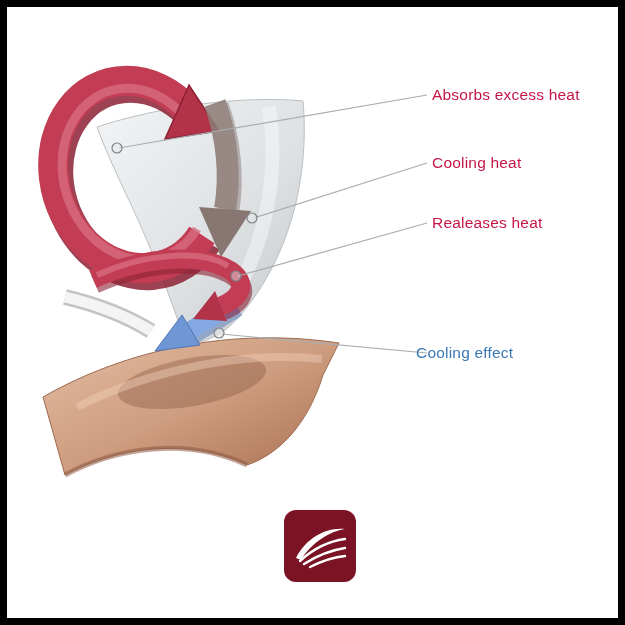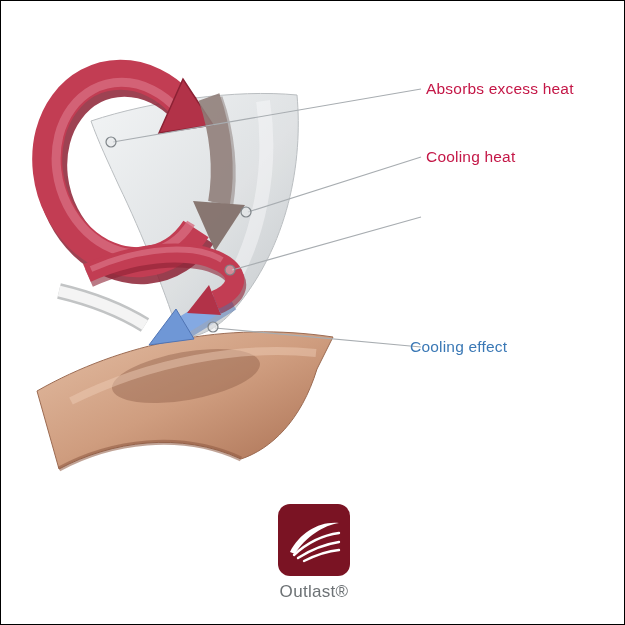--- a/index.html
+++ b/index.html
@@ -2,21 +2,21 @@
 <html><head>
 <meta charset="utf-8">
 <style>
   html,body{margin:0;padding:0;background:#ffffff;}
   #stage{
     position:relative;
     width:625px;height:625px;
     background:#ffffff;
     overflow:hidden;
     font-family:"Liberation Sans", sans-serif;
-    border:1px solid #000000;
+    border:7px solid #000000;
     box-sizing:border-box;
   }
   #art{position:absolute;left:0;top:0;}
   .label{
     position:absolute;
     font-size:15.5px;
     font-weight:500;
     letter-spacing:.2px;
     white-space:nowrap;
   }
@@ -123,27 +123,27 @@
     <g>
       <circle cx="110" cy="141" r="5" fill="#e8eaeb" fill-opacity="0.55" stroke="#7e8488" stroke-width="1.2"></circle>
       <circle cx="245" cy="211" r="5" fill="#e8eaeb" fill-opacity="0.55" stroke="#7e8488" stroke-width="1.2"></circle>
       <circle cx="229" cy="269" r="5" fill="#e8eaeb" fill-opacity="0.45" stroke="#7e8488" stroke-width="1.2"></circle>
       <circle cx="212" cy="326" r="5" fill="#e8eaeb" fill-opacity="0.55" stroke="#7e8488" stroke-width="1.2"></circle>
     </g>
   </svg>
 
   <div class="label heat" style="left:425px;top:79px">Absorbs excess heat</div>
   <div class="label heat" style="left:425px;top:147px">Cooling heat</div>
+  <div class="label heat" style="left:425px;top:207px">Realeases heat</div>
   <div class="label cool" style="left:409px;top:337px">Cooling effect</div>
 
   <div id="logo-block">
     <div id="logo-mark">
       <svg width="72" height="72" viewBox="0 0 72 72">
         <path d="M 12,48 C 22,28 42,17 61,19 C 46,21 27,33 17,50 Z" fill="#ffffff"></path>
         <path d="M 16,51 C 30,38 46,31 61,29" fill="none" stroke="#ffffff" stroke-width="2.4" stroke-linecap="round"></path>
         <path d="M 20,54 C 34,45 48,40 61,38" fill="none" stroke="#ffffff" stroke-width="2.4" stroke-linecap="round"></path>
         <path d="M 26,57 C 38,51 50,47 61,46" fill="none" stroke="#ffffff" stroke-width="2.4" stroke-linecap="round"></path>
       </svg>
     </div>
-    <div id="logo-word">Outlast®</div>
   </div>
 
 </div>
 
 </body></html>

